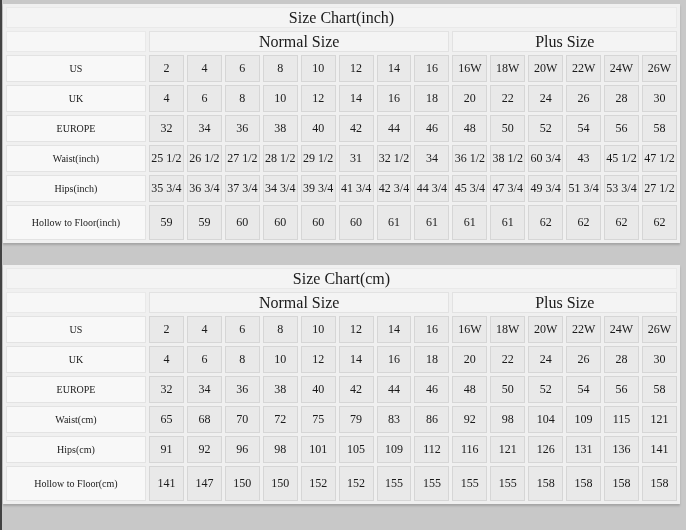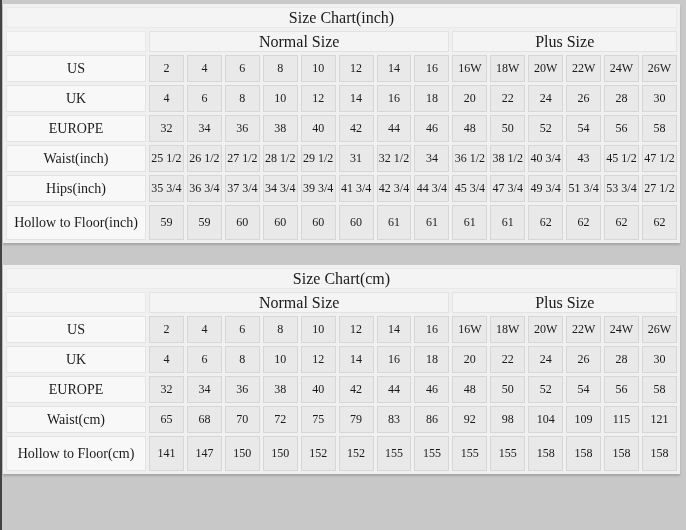--- a/index.html
+++ b/index.html
@@ -63,21 +63,21 @@
   }
   td.group {
     background: #f4f4f4;
     border: 1px solid #e2e2e2;
     font-size: 16px;
     height: 19px;
   }
   td.label {
     background: #f8f8f8;
     border: 1px solid #e3e3e3;
-    font-size: 14px;
+    font-size: 10px;
     height: 25px;
   }
   td.data {
     background: #e9e9e9;
     border: 1px solid #d6d6d6;
     font-size: 12px;
     height: 25px;
   }
   tr.tall td.label, tr.tall td.data {
     height: 33px;
@@ -173,21 +173,21 @@
           <td class="data">25 1/2</td>
           <td class="data">26 1/2</td>
           <td class="data">27 1/2</td>
           <td class="data">28 1/2</td>
           <td class="data">29 1/2</td>
           <td class="data">31</td>
           <td class="data">32 1/2</td>
           <td class="data">34</td>
           <td class="data">36 1/2</td>
           <td class="data">38 1/2</td>
-          <td class="data">40 3/4</td>
+          <td class="data">60 3/4</td>
           <td class="data">43</td>
           <td class="data">45 1/2</td>
           <td class="data">47 1/2</td>
         </tr>
         <tr>
           <td class="label">Hips(inch)</td>
           <td class="data">35 3/4</td>
           <td class="data">36 3/4</td>
           <td class="data">37 3/4</td>
           <td class="data">34 3/4</td>
@@ -312,20 +312,37 @@
           <td class="data">79</td>
           <td class="data">83</td>
           <td class="data">86</td>
           <td class="data">92</td>
           <td class="data">98</td>
           <td class="data">104</td>
           <td class="data">109</td>
           <td class="data">115</td>
           <td class="data">121</td>
         </tr>
+        <tr>
+          <td class="label">Hips(cm)</td>
+          <td class="data">91</td>
+          <td class="data">92</td>
+          <td class="data">96</td>
+          <td class="data">98</td>
+          <td class="data">101</td>
+          <td class="data">105</td>
+          <td class="data">109</td>
+          <td class="data">112</td>
+          <td class="data">116</td>
+          <td class="data">121</td>
+          <td class="data">126</td>
+          <td class="data">131</td>
+          <td class="data">136</td>
+          <td class="data">141</td>
+        </tr>
         <tr class="tall">
           <td class="label">Hollow to Floor(cm)</td>
           <td class="data">141</td>
           <td class="data">147</td>
           <td class="data">150</td>
           <td class="data">150</td>
           <td class="data">152</td>
           <td class="data">152</td>
           <td class="data">155</td>
           <td class="data">155</td>

